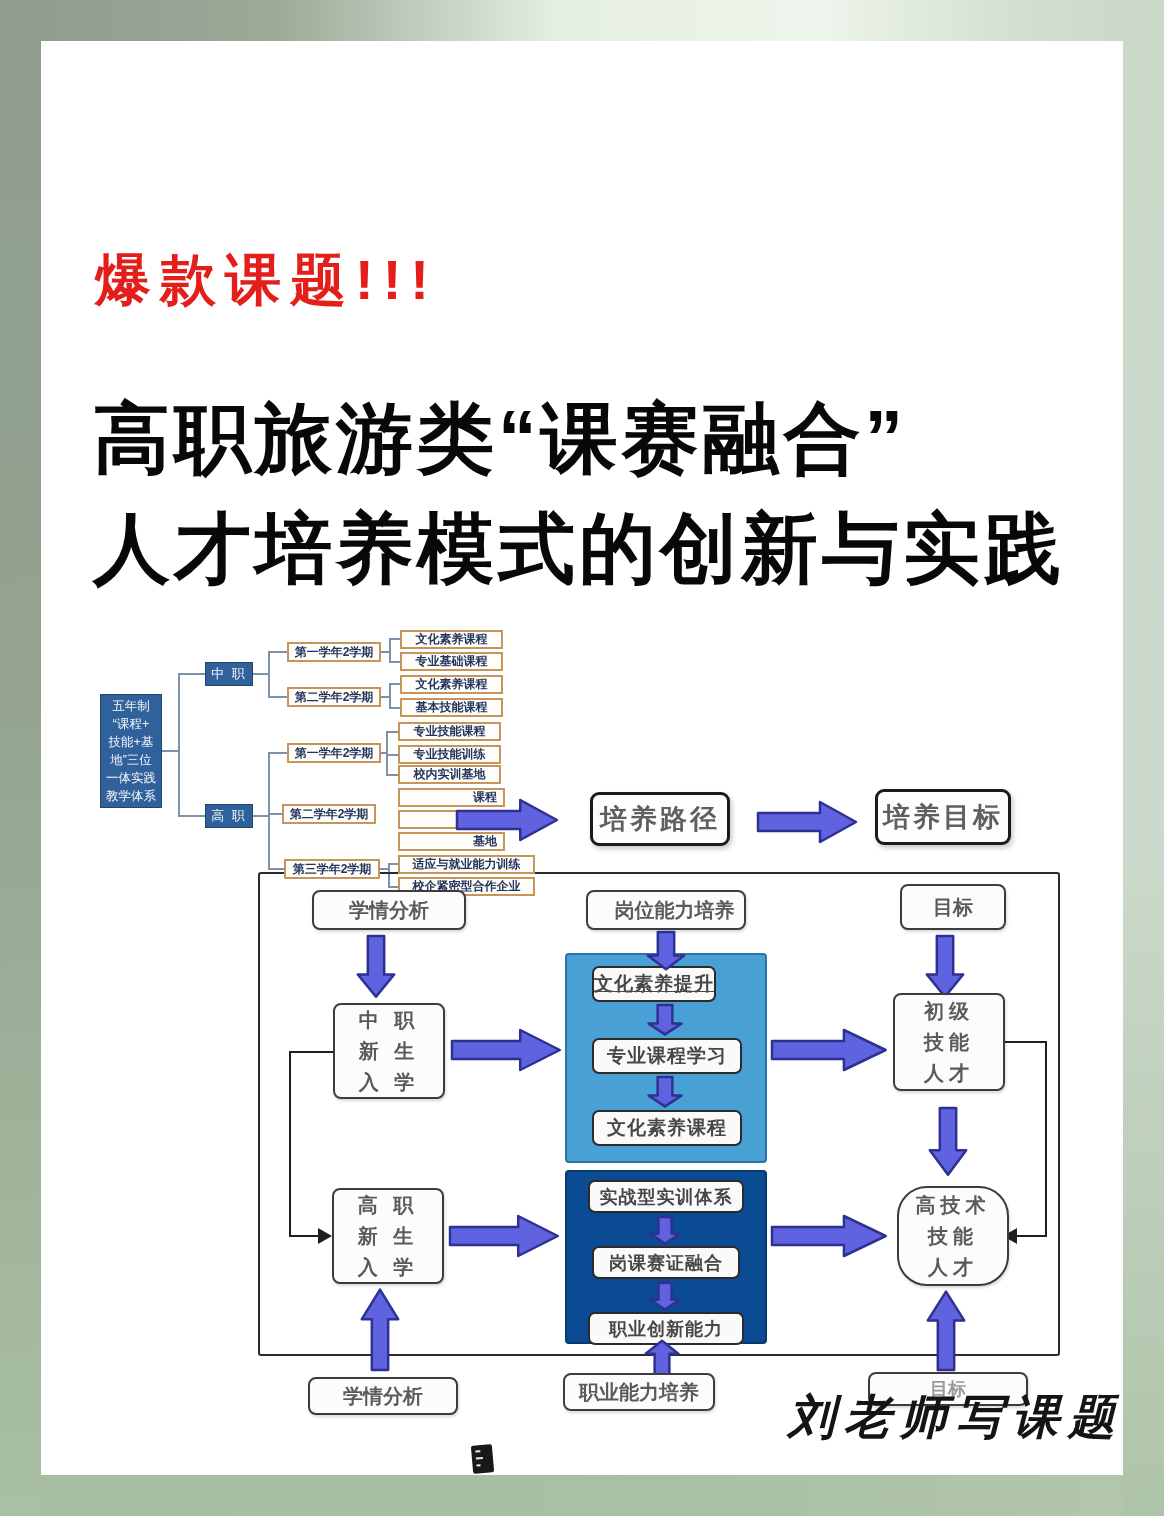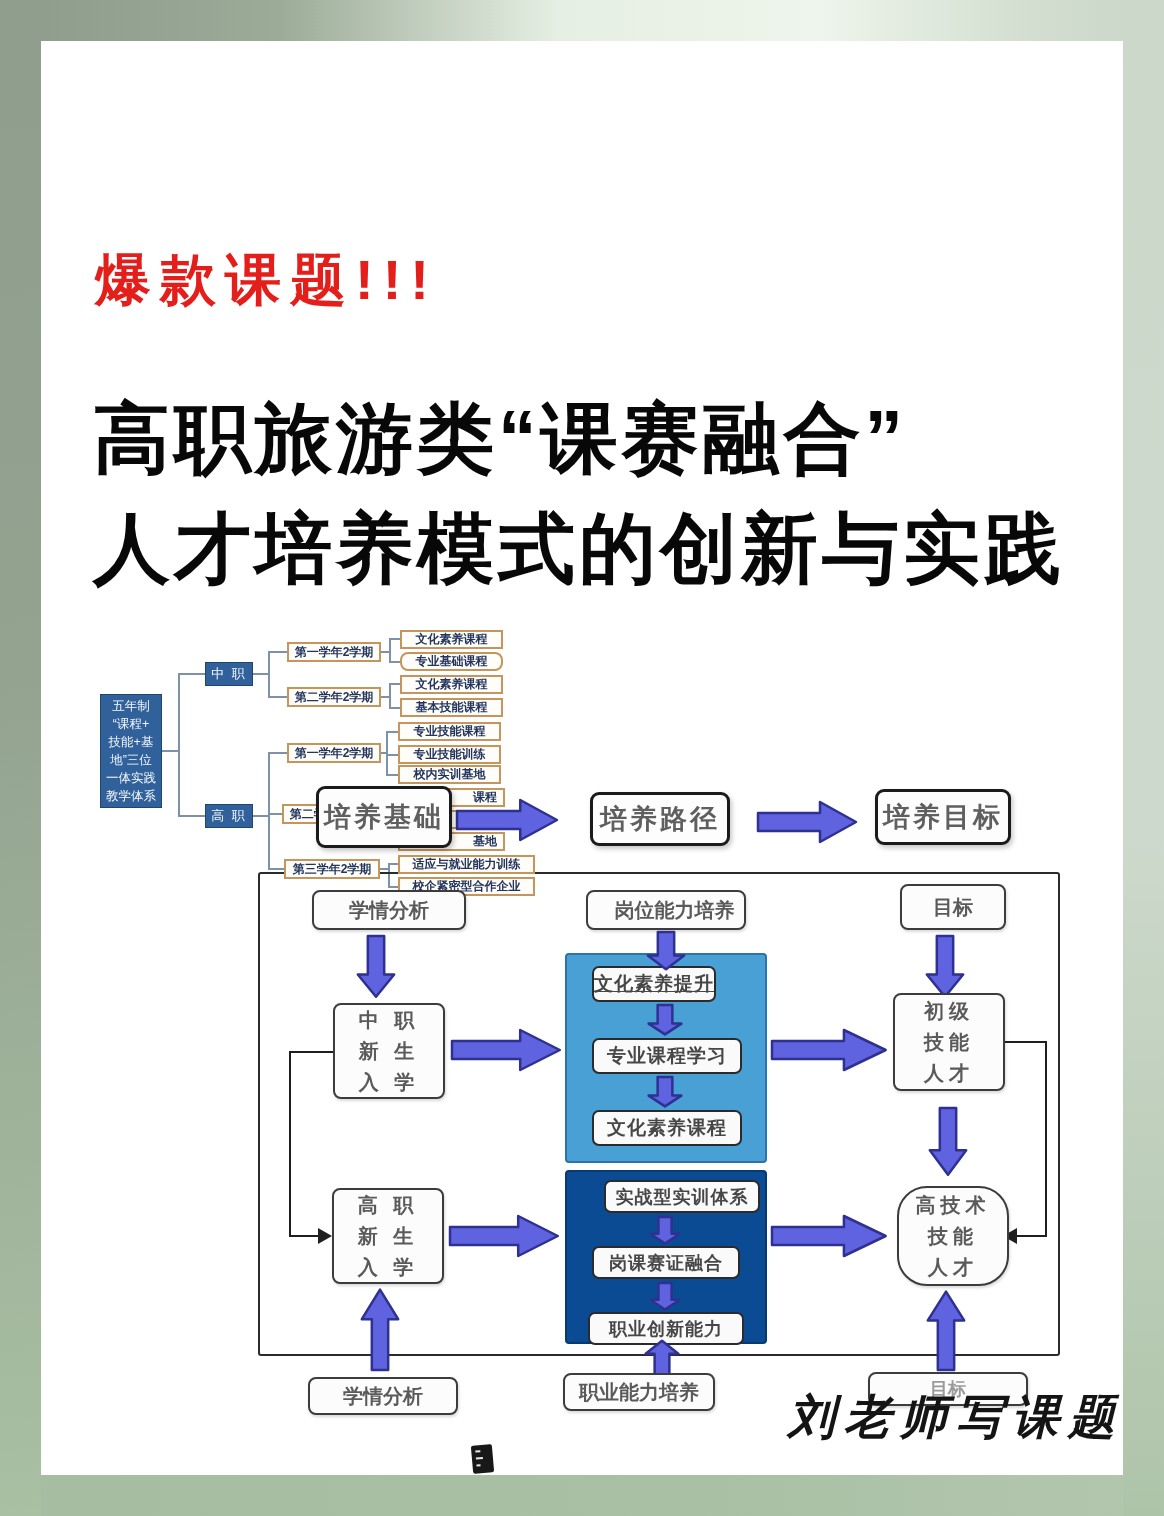--- a/index.html
+++ b/index.html
@@ -103,33 +103,32 @@
   <div class="abs tline" style="left:386px;top:731px;width:2px;height:44px;"></div>
   <div class="abs tline" style="left:386px;top:731px;width:12px;height:2px;"></div>
   <div class="abs tline" style="left:386px;top:754px;width:12px;height:2px;"></div>
   <div class="abs tline" style="left:386px;top:774px;width:12px;height:2px;"></div>
   <div class="abs tline" style="left:380px;top:868px;width:8px;height:2px;"></div>
   <div class="abs tline" style="left:388px;top:863px;width:2px;height:24px;"></div>
   <div class="abs tline" style="left:388px;top:863px;width:10px;height:2px;"></div>
   <div class="abs tline" style="left:388px;top:886px;width:10px;height:2px;"></div>
 
   <div class="abs sbox" style="left:400px;top:630px;width:103px;height:19px;">文化素养课程</div>
-  <div class="abs sbox" style="left:400px;top:652px;width:103px;height:19px;border-radius:8px;">专业基础课程</div>
+  <div class="abs sbox" style="left:400px;top:652px;width:103px;height:19px;">专业基础课程</div>
   <div class="abs sbox" style="left:400px;top:675px;width:103px;height:19px;">文化素养课程</div>
   <div class="abs sbox" style="left:400px;top:698px;width:103px;height:19px;">基本技能课程</div>
   <div class="abs sbox" style="left:398px;top:722px;width:103px;height:19px;">专业技能课程</div>
   <div class="abs sbox" style="left:398px;top:745px;width:103px;height:19px;">专业技能训练</div>
   <div class="abs sbox" style="left:398px;top:765px;width:103px;height:19px;">校内实训基地</div>
   <div class="abs sbox frag" style="left:398px;top:788px;width:107px;height:19px;">课程</div>
   <div class="abs sbox frag" style="left:398px;top:810px;width:107px;height:19px;">训练</div>
   <div class="abs sbox frag" style="left:398px;top:832px;width:107px;height:19px;">基地</div>
   <div class="abs sbox" style="left:398px;top:855px;width:137px;height:19px;">适应与就业能力训练</div>
   <div class="abs sbox" style="left:398px;top:877px;width:137px;height:19px;z-index:3;">校企紧密型合作企业</div>
 
-  <div class="abs stage" style="left:316px;top:786px;width:136px;height:62px;">培养基础</div>
   <svg class="arr" style="left:457px;top:798px;width:102px;height:44px;z-index:4;" viewBox="0 0 100 44" preserveAspectRatio="none">
       <polygon points="0,13 62,13 62,2 98,22 62,42 62,31 0,31"></polygon>
     </svg>
   <div class="abs stage" style="left:590px;top:792px;width:140px;height:54px;">培养路径</div>
   <svg class="arr" style="left:758px;top:800px;width:100px;height:44px;z-index:4;" viewBox="0 0 100 44" preserveAspectRatio="none">
       <polygon points="0,13 62,13 62,2 98,22 62,42 62,31 0,31"></polygon>
     </svg>
   <div class="abs stage" style="left:875px;top:789px;width:136px;height:56px;">培养目标</div>
 
   <div class="abs" id="outer-rect"></div>
@@ -153,21 +152,21 @@
   <svg class="arr" style="left:647px;top:1005px;width:36px;height:30px;z-index:5;" viewBox="0 0 44 100" preserveAspectRatio="none">
       <polygon points="13,0 13,62 2,62 22,98 42,62 31,62 31,0"></polygon>
     </svg>
   <div class="abs wbox" style="left:592px;top:1038px;width:150px;height:36px;">专业课程学习</div>
   <svg class="arr" style="left:647px;top:1077px;width:36px;height:30px;z-index:5;" viewBox="0 0 44 100" preserveAspectRatio="none">
       <polygon points="13,0 13,62 2,62 22,98 42,62 31,62 31,0"></polygon>
     </svg>
   <div class="abs wbox" style="left:592px;top:1110px;width:150px;height:36px;">文化素养课程</div>
 
   <div class="abs" id="dark-container"></div>
-  <div class="abs wbox" style="left:588px;top:1180px;width:156px;height:33px;font-size:18px;margin-left:16px;">实战型实训体系</div>
+  <div class="abs wbox" style="left:588px;top:1180px;width:156px;height:33px;font-size:18px;">实战型实训体系</div>
   <svg class="arr" style="left:649px;top:1217px;width:32px;height:27px;z-index:5;" viewBox="0 0 44 100" preserveAspectRatio="none">
       <polygon points="13,0 13,62 2,62 22,98 42,62 31,62 31,0"></polygon>
     </svg>
   <div class="abs wbox" style="left:592px;top:1246px;width:148px;height:33px;font-size:18px;">岗课赛证融合</div>
   <svg class="arr" style="left:649px;top:1283px;width:32px;height:27px;z-index:5;" viewBox="0 0 44 100" preserveAspectRatio="none">
       <polygon points="13,0 13,62 2,62 22,98 42,62 31,62 31,0"></polygon>
     </svg>
   <div class="abs wbox" style="left:588px;top:1312px;width:156px;height:33px;font-size:18px;">职业创新能力</div>
 
   <div class="abs fbox pre" style="left:333px;top:1003px;width:112px;height:96px;">中 职

